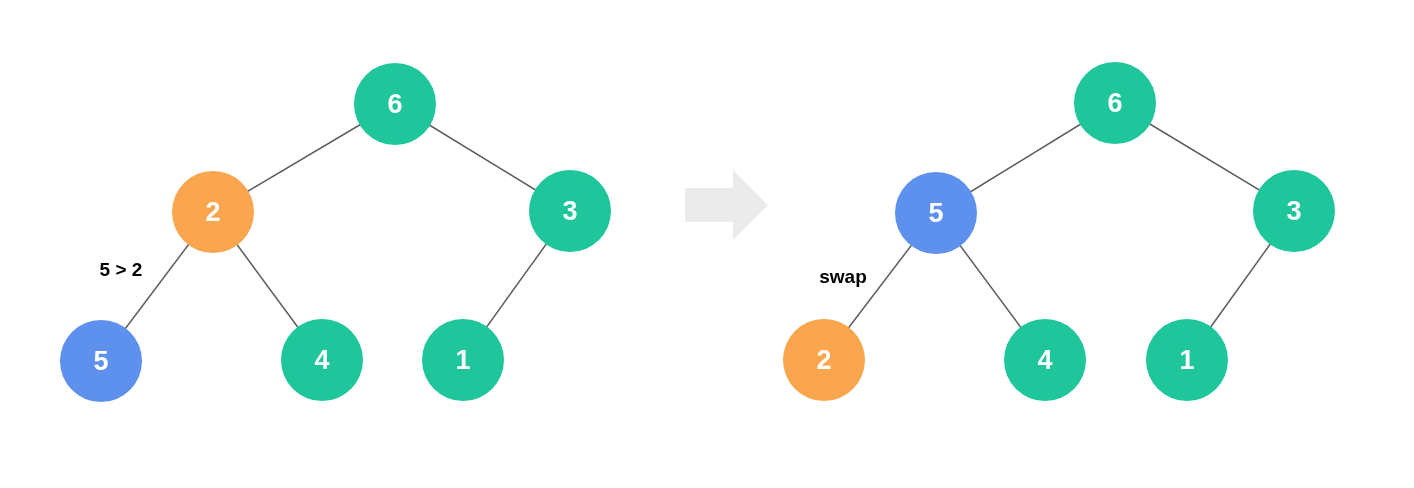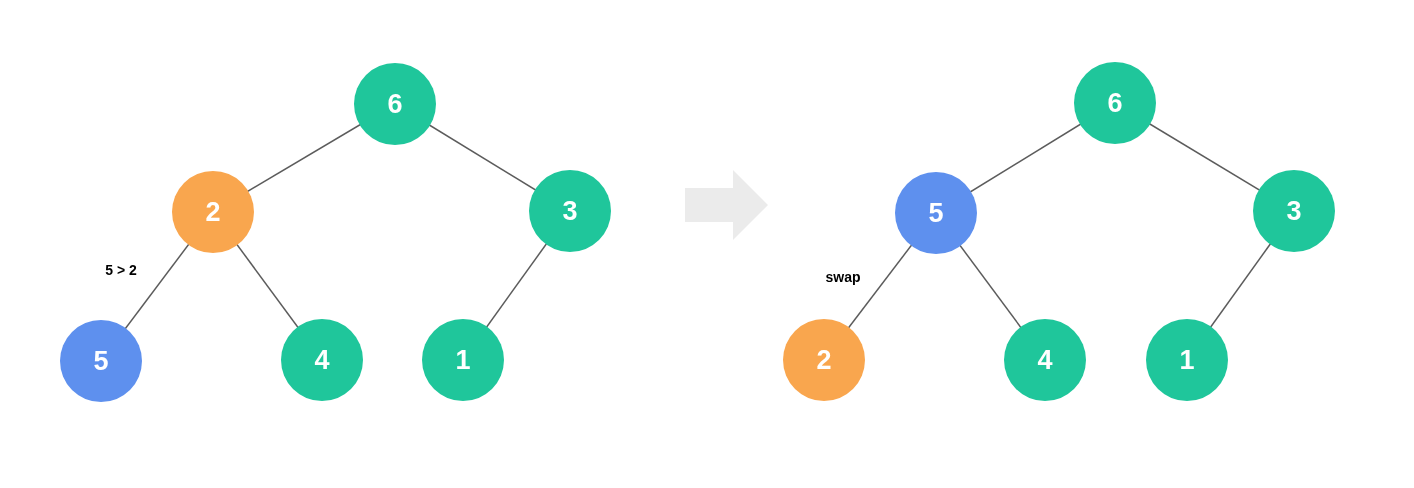--- a/index.html
+++ b/index.html
@@ -32,21 +32,21 @@
     justify-content: center;
     color: #ffffff;
     font-size: 27px;
     font-weight: bold;
     user-select: none;
   }
   .edge-annotation {
     position: absolute;
     transform: translate(-50%, -50%);
     color: #000000;
-    font-size: 14px;
+    font-size: 19px;
     font-weight: bold;
     white-space: nowrap;
   }
   .annotation-before { left: 121px; top: 270px; }
   .annotation-after  { left: 843px; top: 277px; }
 </style>
 </head>
 <body>
 
 <div class="canvas">

